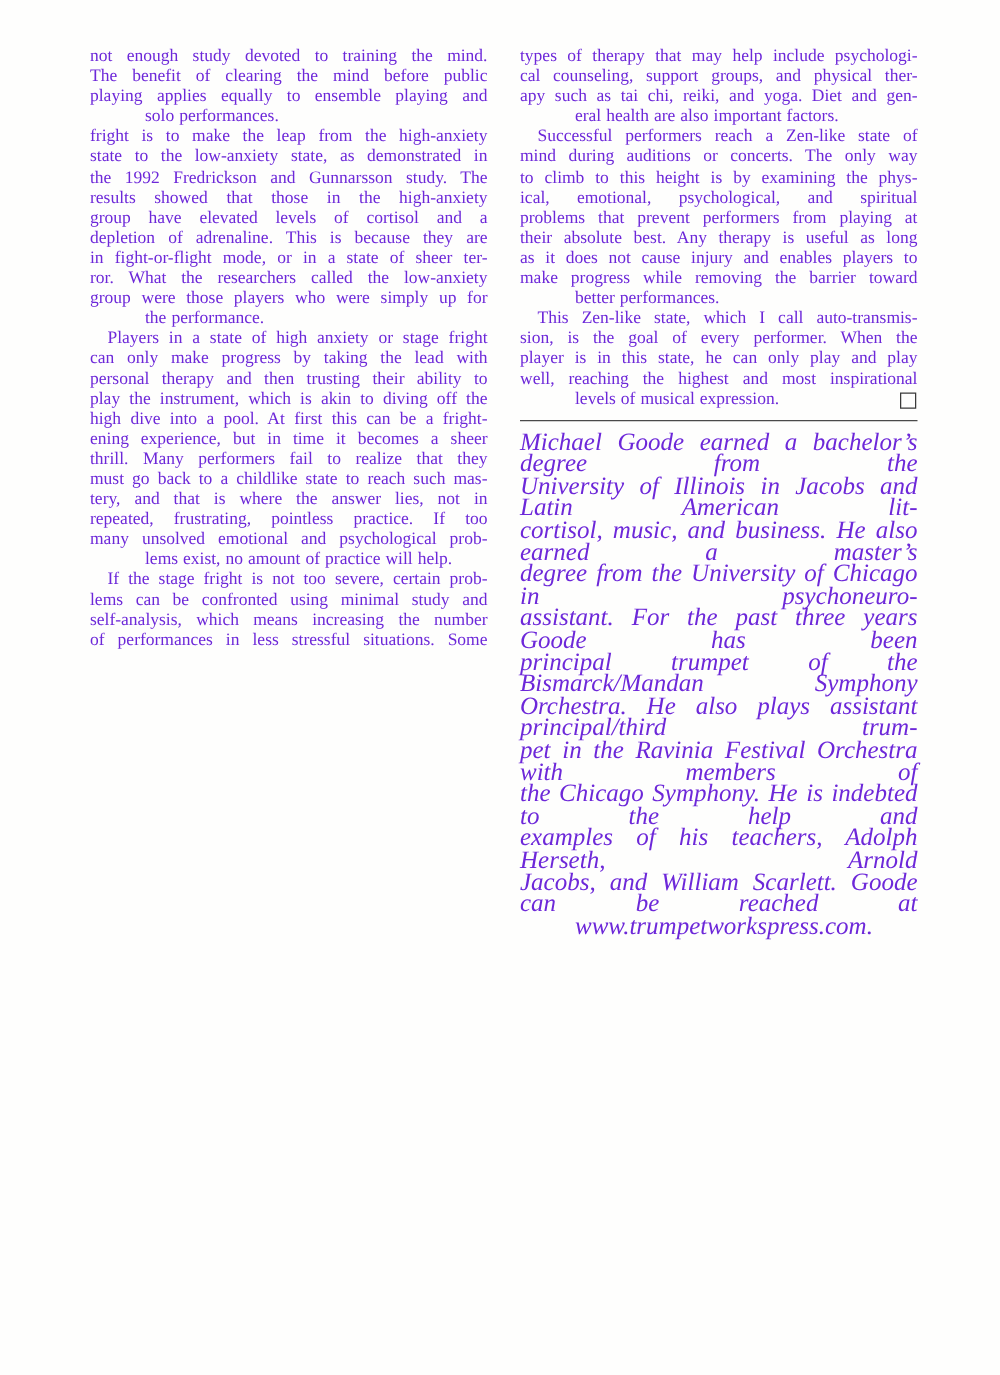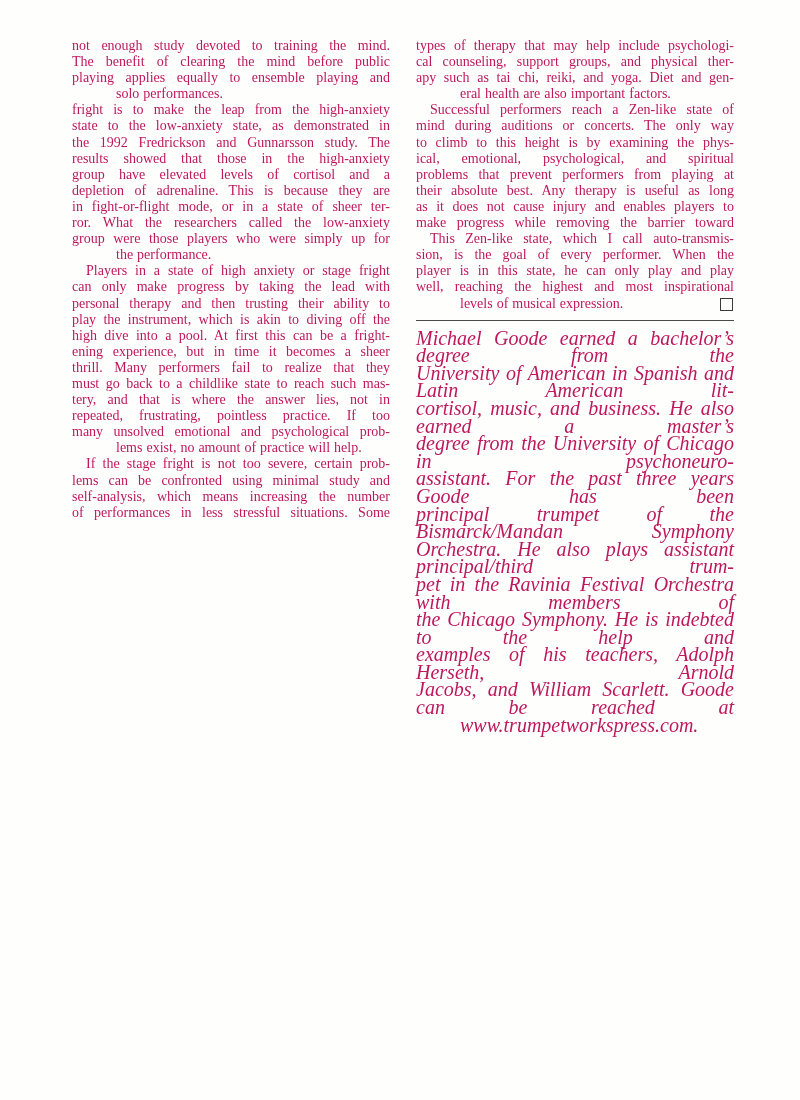--- a/index.html
+++ b/index.html
@@ -6,21 +6,21 @@
   body {
     width:800px; height:1100px;
     background:#ffffff;
     font-family:"Liberation Serif", "DejaVu Serif", serif;
   }
   .page {
     position:relative;
     width:800px; height:1100px;
     background:#fefefd;
     overflow:hidden;
-    color:#be185d;
+    color:#6d28d9;
   }
   .columns {
     position:absolute;
     top:38px; left:72px;
     display:flex;
     gap:26px;
   }
   .col { width:318px; }
   .para { margin:0; }
   .line {
@@ -111,34 +111,35 @@
           </div>
           <div class="para">
             <div class="line first">Successful performers reach a Zen-like state of</div>
             <div class="line">mind during auditions or concerts. The only way</div>
             <div class="line">to climb to this height is by examining the phys-</div>
             <div class="line">ical, emotional, psychological, and spiritual</div>
             <div class="line">problems that prevent performers from playing at</div>
             <div class="line">their absolute best. Any therapy is useful as long</div>
             <div class="line">as it does not cause injury and enables players to</div>
             <div class="line">make progress while removing the barrier toward</div>
+            <div class="line last">better performances.</div>
           </div>
           <div class="para">
             <div class="line first">This Zen-like state, which I call auto-transmis-</div>
             <div class="line">sion, is the goal of every performer. When the</div>
             <div class="line">player is in this state, he can only play and play</div>
             <div class="line">well, reaching the highest and most inspirational</div>
             <div class="line last endline">levels of musical expression.<span class="endbox"></span></div>
           </div>
         </div>
       <hr class="rule">
       <div class="bio" id="bio">
           <div class="para">
             <div class="line">Michael Goode earned a bachelor’s degree from the</div>
-            <div class="line">University of American in Spanish and Latin American lit-</div>
+            <div class="line">University of Illinois in Jacobs and Latin American lit-</div>
             <div class="line">cortisol, music, and business. He also earned a master’s</div>
             <div class="line">degree from the University of Chicago in psychoneuro-</div>
             <div class="line">assistant. For the past three years Goode has been</div>
             <div class="line">principal trumpet of the Bismarck/Mandan Symphony</div>
             <div class="line">Orchestra. He also plays assistant principal/third trum-</div>
             <div class="line">pet in the Ravinia Festival Orchestra with members of</div>
             <div class="line">the Chicago Symphony. He is indebted to the help and</div>
             <div class="line">examples of his teachers, Adolph Herseth, Arnold</div>
             <div class="line">Jacobs, and William Scarlett. Goode can be reached at</div>
             <div class="line last">www.trumpetworkspress.com.</div>

